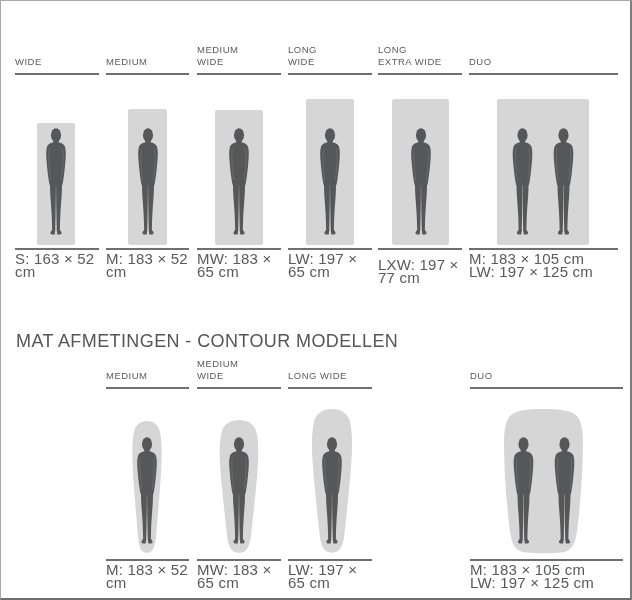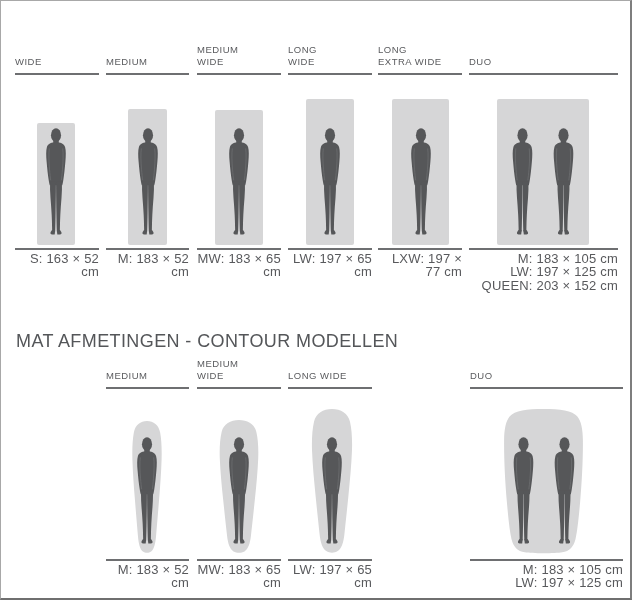--- a/index.html
+++ b/index.html
@@ -10,22 +10,22 @@
   .hdr{position:absolute;font-size:9.5px;line-height:11.5px;letter-spacing:0.5px;color:#5a5b5e;
        white-space:pre-line;padding-bottom:3px;}
   .uline,.dline{position:absolute;height:2px;background:#6e6f71;}
   .mat{position:absolute;}
   .mat.rect{background:#d6d6d7;border-radius:2px;}
   .mat-shape{position:absolute;inset:0;width:100%;height:100%;display:block;}
   .fig{position:absolute;left:50%;transform:translateX(-50%);bottom:7px;width:33px;height:111px;}
   .contour .fig{bottom:8px;}
   .fig.fig-l{left:9px;transform:none;}
   .fig.fig-r{left:50px;transform:none;}
-  .dims{position:absolute;font-size:13px;line-height:13.4px;letter-spacing:0.2px;color:#58595c;
-        text-align:right;}
+  .dims{position:absolute;font-size:15px;line-height:13.4px;letter-spacing:0.2px;color:#58595c;
+        text-align:left;}
   .defs-holder{position:absolute;width:0;height:0;overflow:hidden;}
 </style>
 </head>
 <body>
 
 <svg class="defs-holder" aria-hidden="true">
   <defs>
     <symbol id="person" viewBox="0 0 60 200">
       <g fill="#565759">
         <ellipse cx="30" cy="14" rx="9.2" ry="12.5"></ellipse>
@@ -133,27 +133,26 @@
     </div>
   <div class="dims" style="left:105px;top:251px;width:83px">
       <div>M: 183 × 52 cm</div>
     </div>
   <div class="dims" style="left:196px;top:251px;width:84px">
       <div>MW: 183 × 65 cm</div>
     </div>
   <div class="dims" style="left:287px;top:251px;width:84px">
       <div>LW: 197 × 65 cm</div>
     </div>
-  <div class="dims" style="left:377px;top:251px;width:84px">
+  <div class="dims" style="left:377px;top:257px;width:84px">
       <div>LXW: 197 × 77 cm</div>
     </div>
   <div class="dims" style="left:468px;top:251px;width:149px">
     <div>M: 183 × 105 cm</div>
     <div>LW: 197 × 125 cm</div>
-    <div>QUEEN: 203 × 152 cm</div>
   </div>
 
   <div class="title" style="left:15px;top:330px">MAT AFMETINGEN - CONTOUR MODELLEN</div>
 
   <div class="hdr" style="left:105px;bottom:214px;width:83px">MEDIUM</div>
   <div class="hdr" style="left:196px;bottom:214px;width:84px">MEDIUM
 WIDE</div>
   <div class="hdr" style="left:287px;bottom:214px;width:84px">LONG WIDE</div>
   <div class="hdr" style="left:469px;bottom:214px;width:153px">DUO</div>
 

